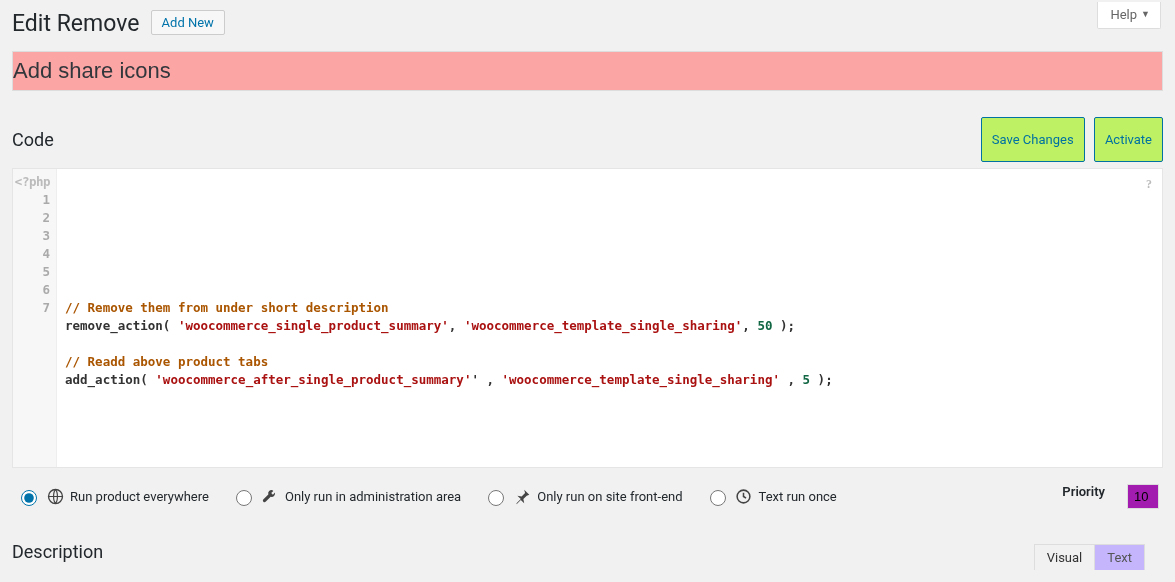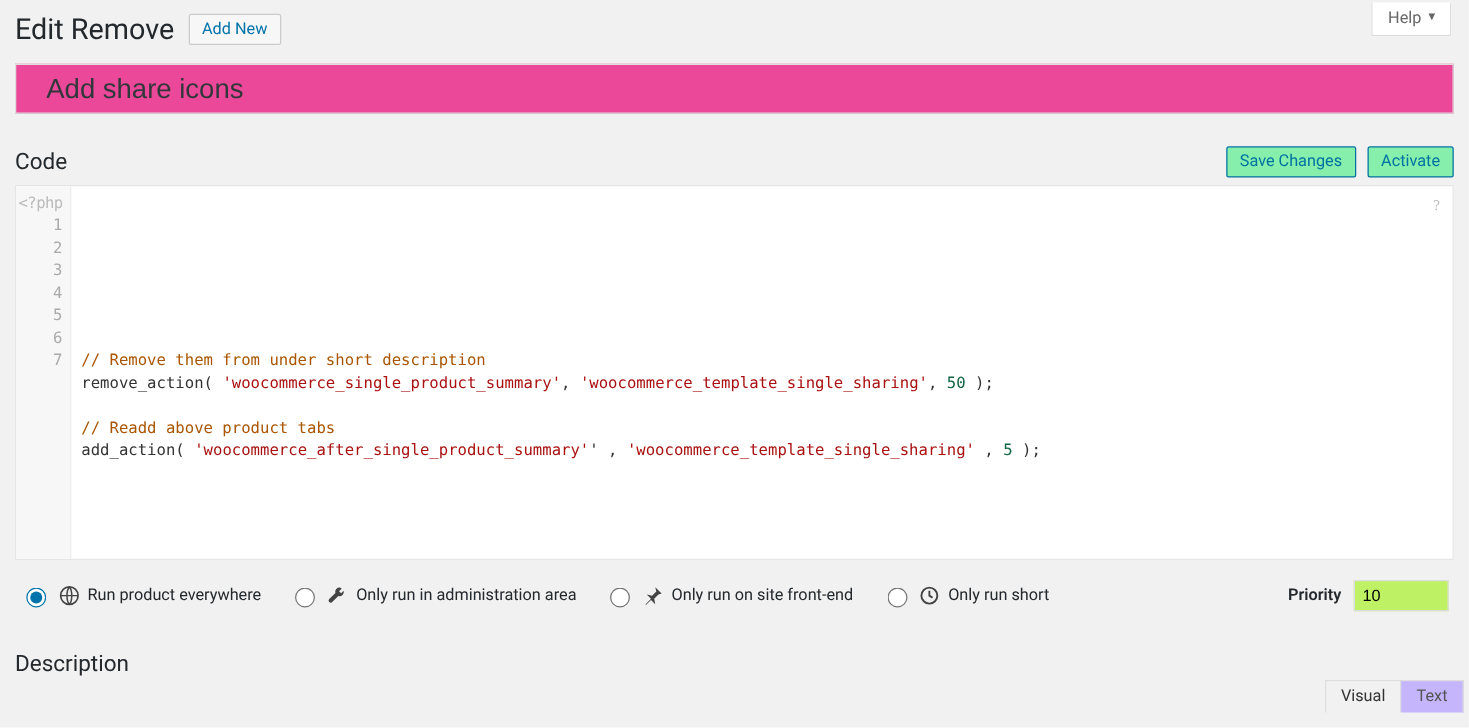--- a/index.html
+++ b/index.html
@@ -50,59 +50,60 @@
     padding: 4px 10px;
     font-size: 13px;
     color: #0073aa;
     background: #f7f7f7;
     border: 1px solid #ccc;
     border-radius: 2px;
     cursor: pointer;
   }
   .title-input {
     width: 100%;
-    padding: 6px 24px;
+    padding: 6px 0;
     font-size: 22px;
     line-height: 1.2;
     border: 1px solid #ddd;
-    background: #ec4899;
+    background: #fca5a5;
     color: #32373c;
     margin-top: 6px;
   }
   .section-row {
     display: flex;
     align-items: center;
     justify-content: space-between;
     margin-top: 26px;
     margin-bottom: 6px;
   }
   .section-row h2 {
     font-size: 18px;
     font-weight: 400;
     margin: 0;
     color: #23282d;
     text-align: right;
   }
   .btn {
     display: inline-block;
-    padding: 4px 10px;
+    padding: 14px 10px;
     font-size: 13px;
     border: 1px solid #0071a1;
     color: #0071a1;
-    background: #86efac;
+    background: #bef264;
     border-radius: 2px;
     cursor: pointer;
     margin-left: 6px;
   }
   .code-editor {
     border: 1px solid #e5e5e5;
     background: #fff;
     height: 300px;
     display: flex;
     position: relative;
+    font-weight: bold;
   }
   .gutter {
     flex: 0 0 44px;
     background: #f7f7f7;
     border-right: 1px solid #eee;
     text-align: right;
     padding: 4px 6px 0 0;
     color: #aaa;
     font-family: Consolas, Monaco, monospace;
     font-size: 12.5px;
@@ -160,40 +161,39 @@
     display: inline-flex;
     width: 18px; height: 18px;
     align-items: center;
     justify-content: center;
     color: #444;
   }
   .scope-opt svg { width: 17px; height: 17px; }
   .spacer { flex: 1; }
   .priority-wrap {
     display: flex;
-    align-items: center;
-    gap: 10px;
+    gap: 22px;
     font-weight: 600;
   }
   .priority-input {
-    width: 76px;
+    width: 32px;
     padding: 4px 6px;
     border: 1px solid #ddd;
-    background: #bef264;
+    background: #a21caf;
     font-size: 13px;
   }
   h2.desc-heading {
     font-size: 18px;
     font-weight: 400;
     margin: 26px 0 6px 0;
     color: #23282d;
   }
   .editor-tabs {
     position: absolute;
-    right: 4px;
+    right: 30px;
     bottom: 12px;
     display: flex;
   }
   .editor-tabs .tab {
     border: 1px solid #ddd;
     border-bottom: none;
     padding: 5px 12px;
     font-size: 13px;
     color: #555;
     background: #c4b5fd;
@@ -274,21 +274,21 @@
           </span>
           <span>Only run on site front-end</span>
         </label><label class="scope-opt">
           <input type="radio" name="scope" style="">
           <span class="ico">
             <svg viewBox="0 0 20 20" fill="none" stroke="currentColor" stroke-width="1.8">
               <circle cx="10" cy="10" r="7.5"></circle>
               <path d="M10 5.5V10l3 2"></path>
             </svg>
           </span>
-          <span>Only run short</span>
+          <span>Text run once</span>
         </label></div>
     <div class="spacer"></div>
     <div class="priority-wrap">
       <span>Priority</span>
       <input class="priority-input" type="text" value="10" style="">
     </div>
   </div>
 
   <h2 class="desc-heading">Description</h2>
 </div>

